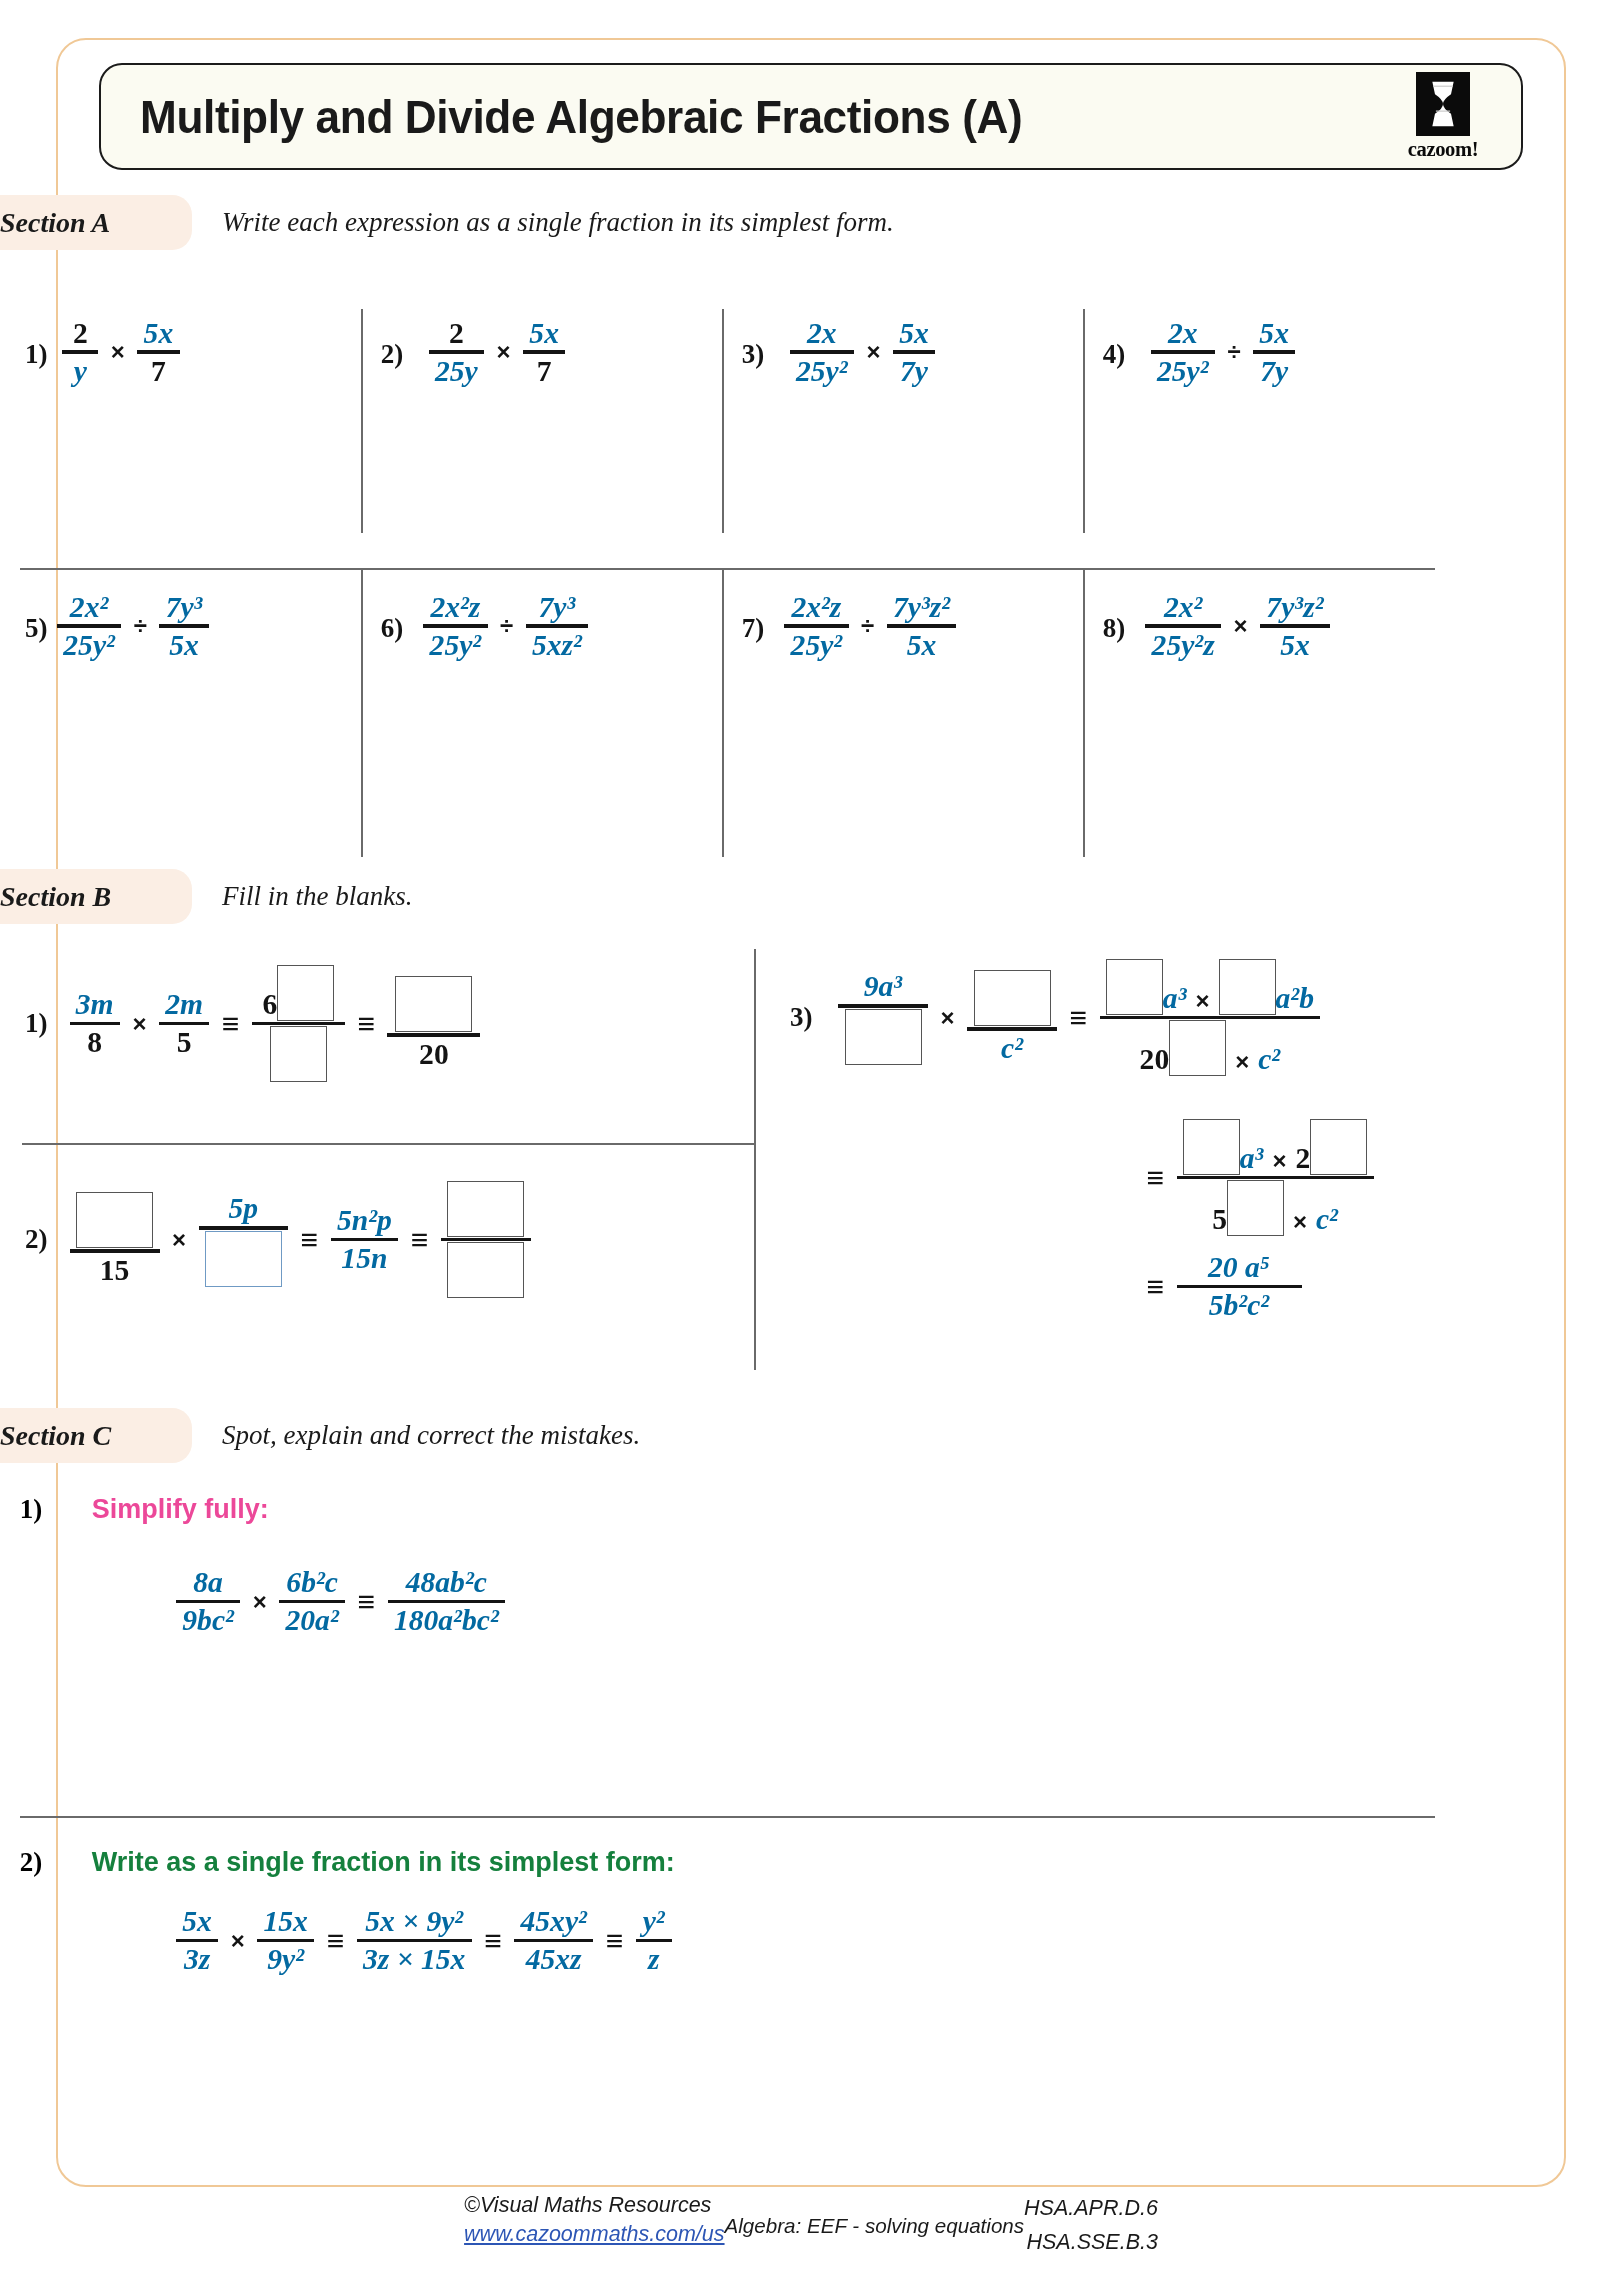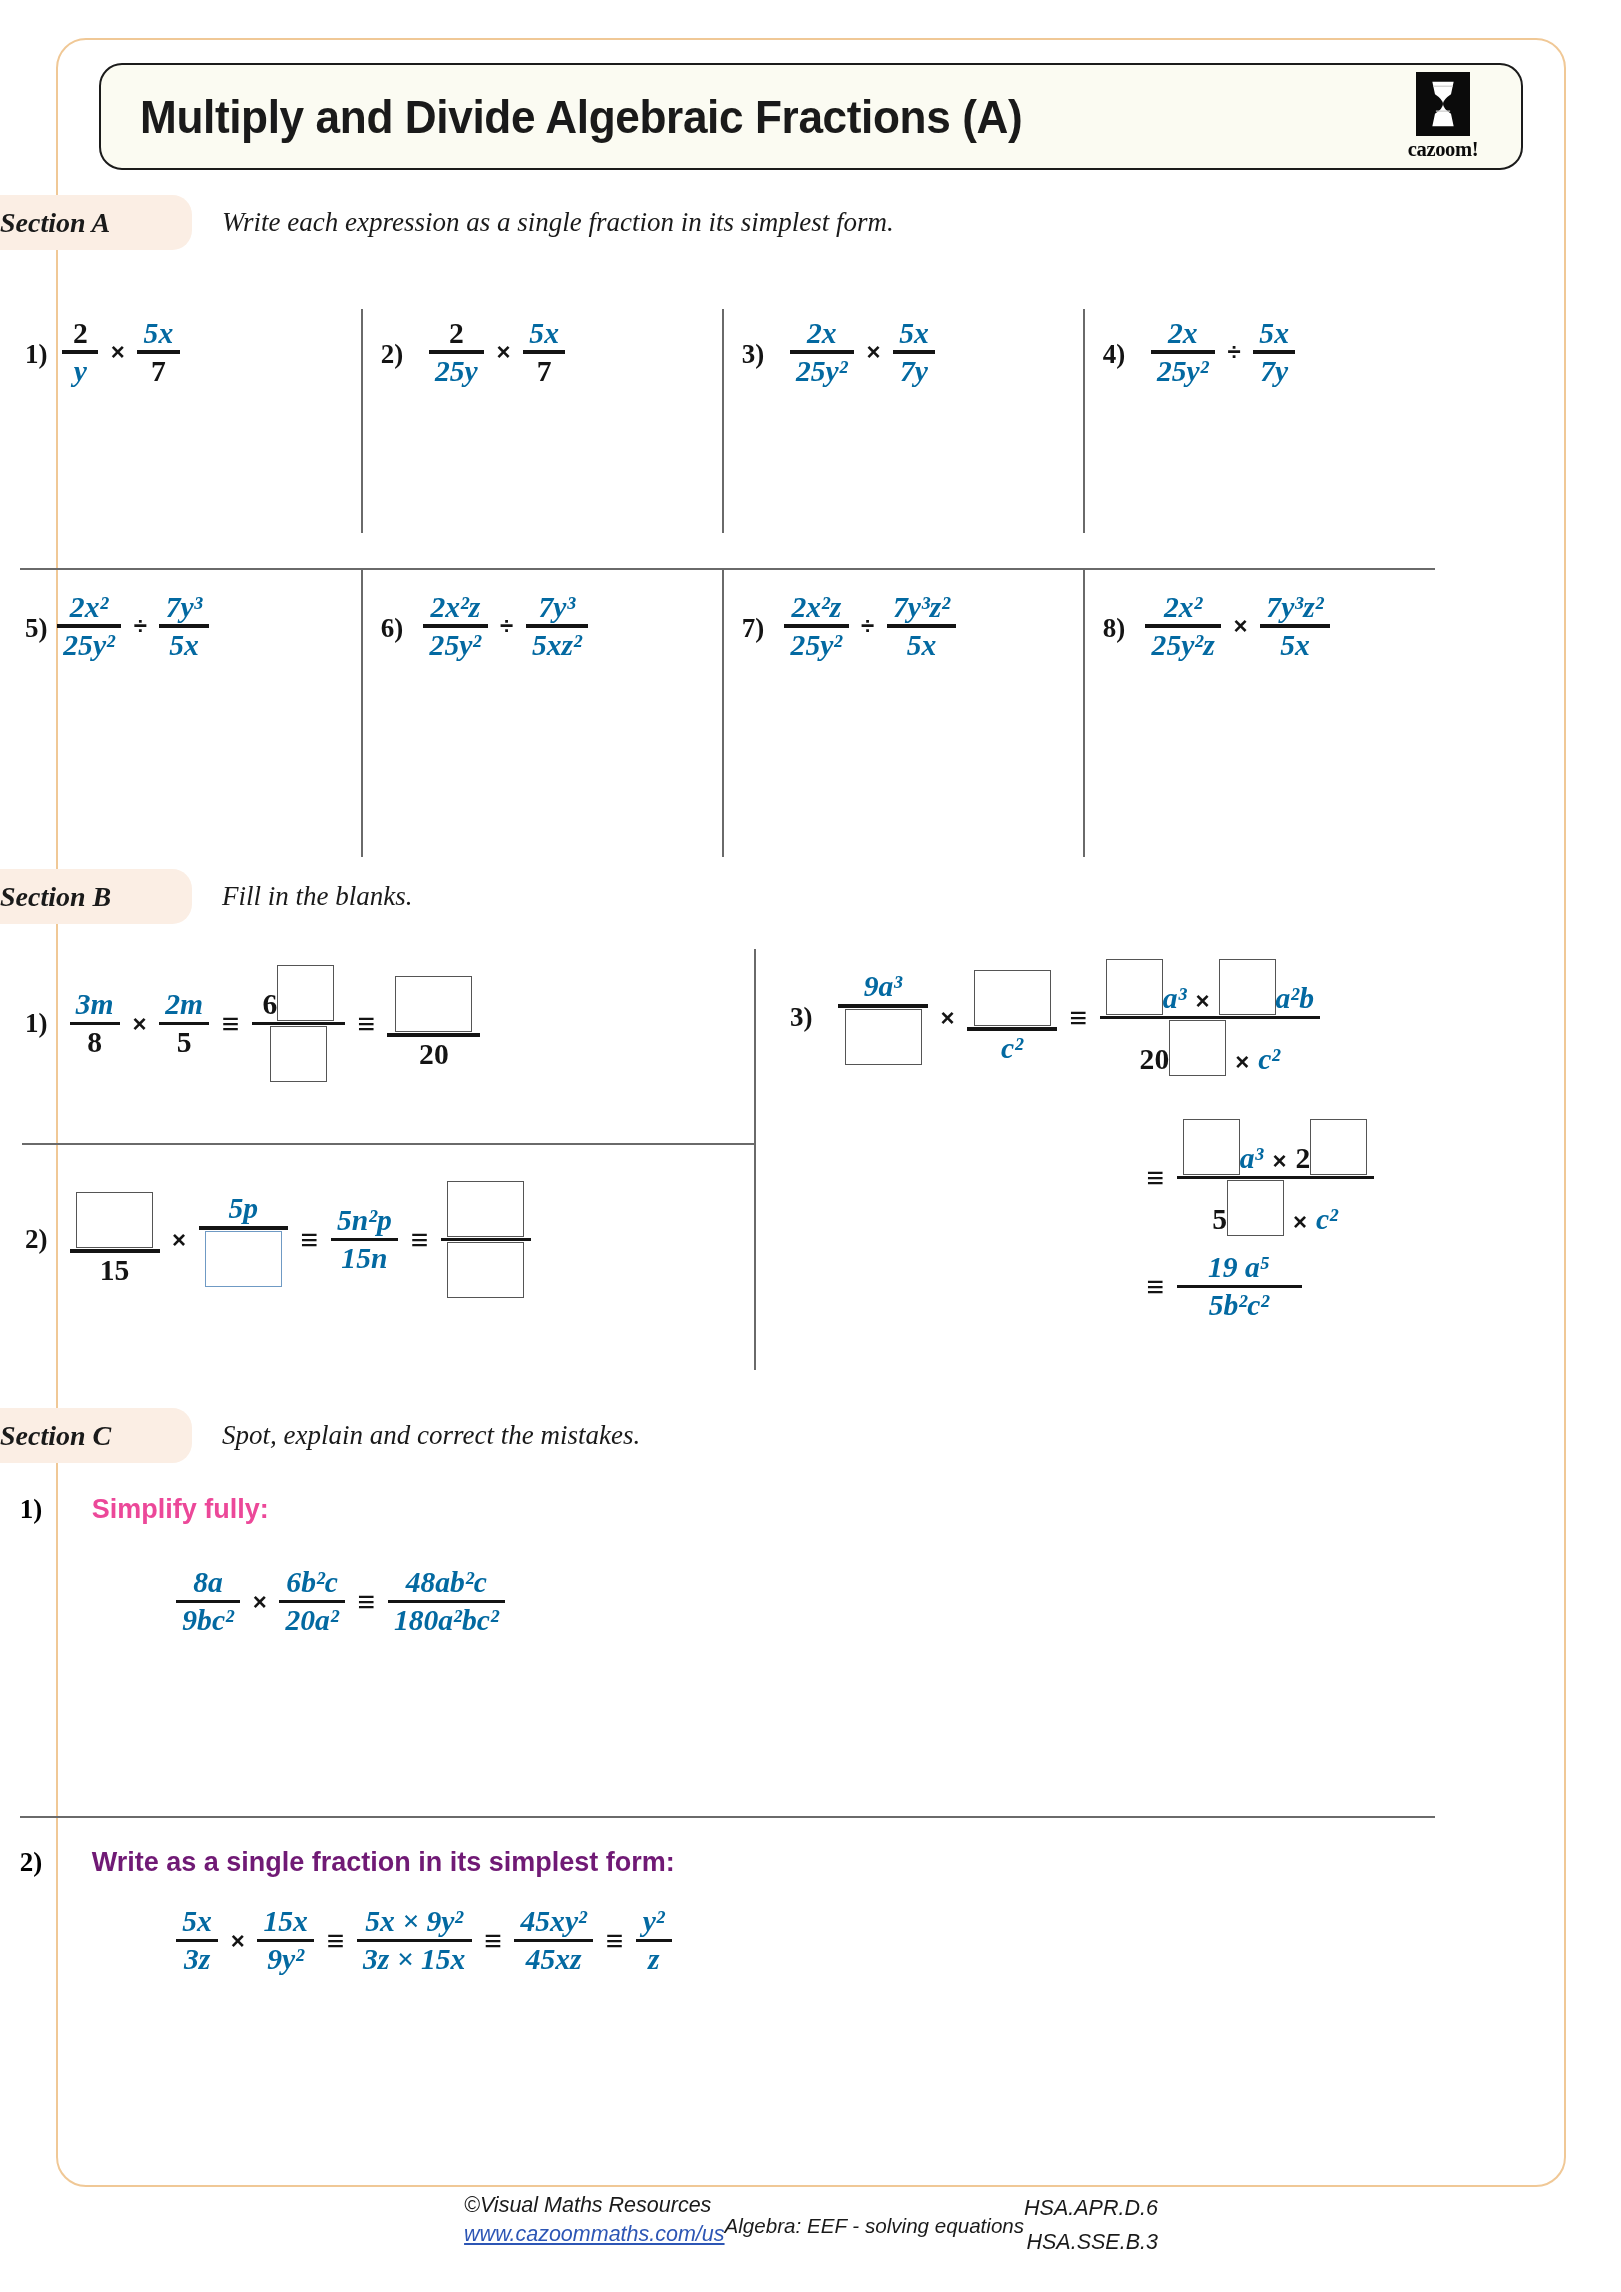--- a/index.html
+++ b/index.html
@@ -459,21 +459,21 @@
             <span class="mi">c²</span>
           </span>
         </span>
       </div>
     </div>
 
     <div style="position:absolute; left:1134px; top:1250px;">
       <div class="qbody" style="font-size:29.6px;">
         <span class="op eq">≡</span>
         <span class="frac">
-          <span class="num mi">19 a⁵</span>
+          <span class="num mi">20 a⁵</span>
           <span class="bar" style="min-width:125px;"></span>
           <span class="den mi">5b²c²</span>
         </span>
       </div>
     </div>
 
     <div style="position:absolute; left:0; top:1408px; right:41px;">
       <div class="sec-row">
         <div class="sec-pill">
           <span>Section C</span>
@@ -508,21 +508,21 @@
           <span class="den mi">180a²bc²</span>
         </span>
       </div>
     </div>
 
     <div class="hline" style="position:absolute; left:19.7px; top:1816px; width:1415px;"></div>
 
     <div style="position:absolute; left:19.7px; top:1847px;">
       <div style="display:flex; align-items:baseline;">
         <div style="font-family:'Liberation Serif',serif; font-weight:bold; font-size:27px; width:72px;">2)</div>
-        <div style="font-family:'Liberation Sans',sans-serif; font-weight:bold; font-size:27px; color:#701a75;">Write as a single fraction in its simplest form:</div>
+        <div style="font-family:'Liberation Sans',sans-serif; font-weight:bold; font-size:27px; color:#15803d;">Write as a single fraction in its simplest form:</div>
       </div>
     </div>
     <div style="position:absolute; left:176px; top:1904px;">
       <div class="qbody" style="font-size:29.6px;">
         <span class="frac">
           <span class="num mi">5x</span>
           <span class="bar"></span>
           <span class="den mi">3z</span>
         </span>
         <span class="op small">×</span>

